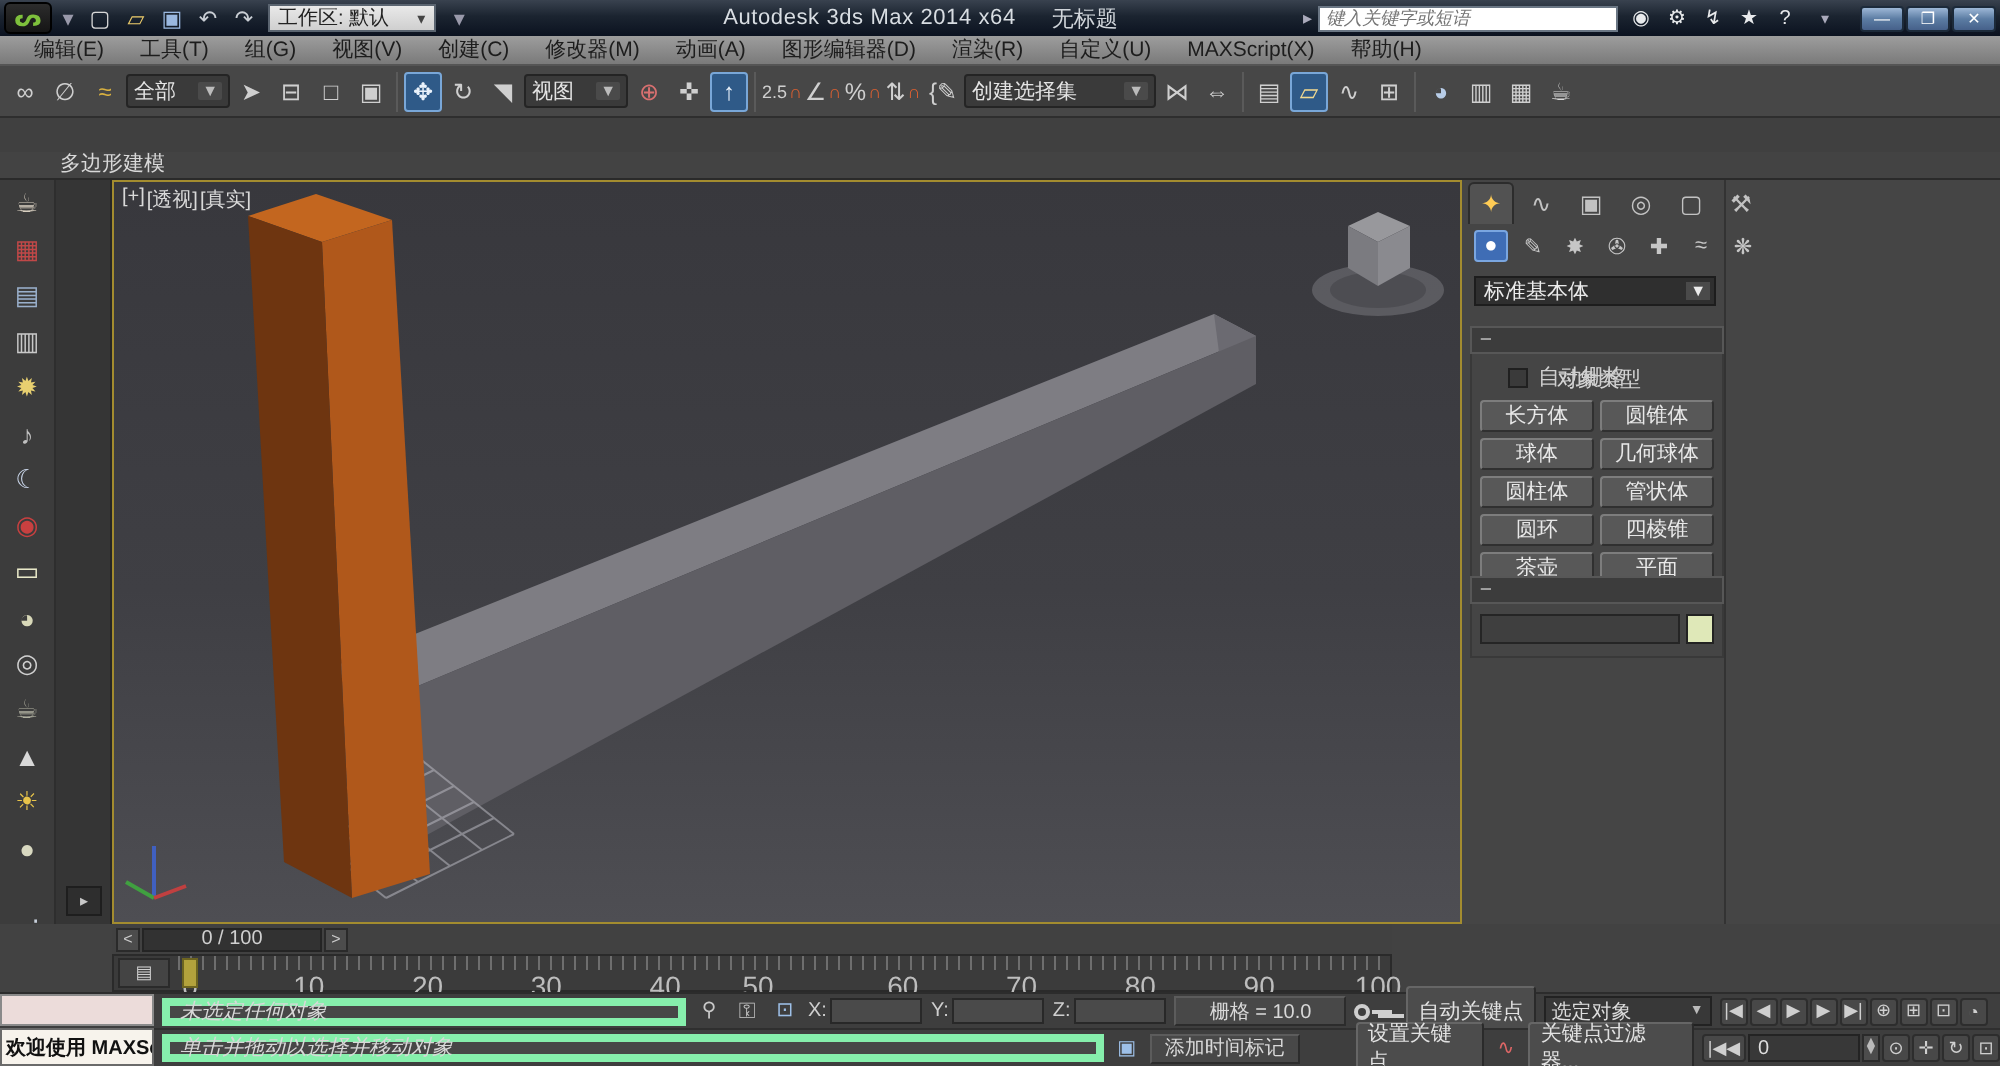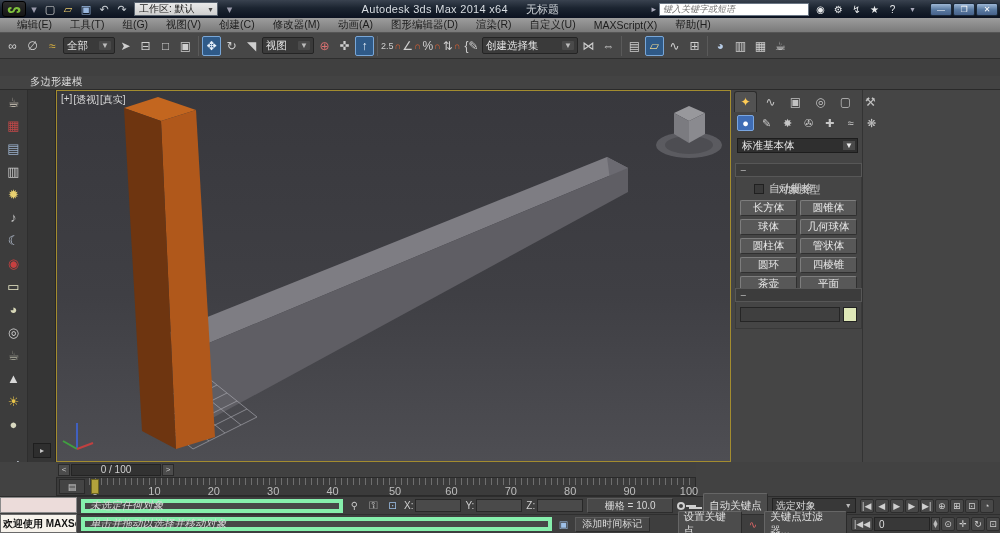--- a/index.html
+++ b/index.html
@@ -124,21 +124,21 @@
     font-size:8px; display:flex; align-items:center; justify-content:center; }
   #framedisp { width:90px; height:12px; background:#323232; border:1px solid #242424;
     color:#d0d0d0; font-size:10px; display:flex; align-items:center; justify-content:center; }
   #rulerrow { left:56px; top:477px; width:640px; height:19px; background:#3b3b3b;
     border:1px solid #2a2a2a; }
   #mcebtn { position:absolute; left:2px; top:1px; width:26px; height:15px; background:#444;
     border:1px solid #2a2a2a; color:#cfcfcf; font-size:9px; display:flex; align-items:center; justify-content:center; }
   #ticks { position:absolute; left:32px; top:0; width:604px; height:19px;
     background:repeating-linear-gradient(90deg,#6e6e6e 0 1px,transparent 1px 6px);
     background-size:6px 7px; background-repeat:repeat-x; }
-  .ticklabel { position:absolute; top:7px; transform:translateX(-50%); font-size:11px; color:#bdbdbd; }
+  .ticklabel { position:absolute; top:7px; transform:translateX(-50%); font-size:14px; color:#bdbdbd; }
   #timehandle { position:absolute; top:1px; width:8px; height:15px; border:1px solid #6d6420; }
 
   
   #statusrow1 { left:0; top:496px; width:1000px; height:18px; background:#3e3e3e;
     border-top:1px solid #2c2c2c; display:flex; align-items:center; gap:4px; }
   #statusrow2 { left:0; top:514px; width:1000px; height:19px; background:#3e3e3e;
     border-top:1px solid #2f2f2f; display:flex; align-items:center; gap:4px; }
   .listener { position:absolute; left:0; width:77px; }
   #listener1 { top:497px; height:16px; background:#ecdcda; border:1px solid #8a8a8a; }
   #listener2 { top:514px; height:19px; background:#f7f3ec; border:1px solid #6a6a6a;
@@ -414,21 +414,21 @@
     <div class="tsbtn">&gt;</div>
   </div>
   <div id="rulerrow" class="abs">
     <div id="mcebtn">▤</div>
     <div id="ticks">
         <span class="ticklabel" style="left: 6px;">0</span>
         <span class="ticklabel" style="left: 65.4px;">10</span>
         <span class="ticklabel" style="left: 124.8px;">20</span>
         <span class="ticklabel" style="left: 184.2px;">30</span>
         <span class="ticklabel" style="left: 243.6px;">40</span>
-        <span class="ticklabel" style="left: 306px;">50</span>
+        <span class="ticklabel" style="left: 290px;">50</span>
         <span class="ticklabel" style="left: 362.4px;">60</span>
         <span class="ticklabel" style="left: 421.8px;">70</span>
         <span class="ticklabel" style="left: 481.2px;">80</span>
         <span class="ticklabel" style="left: 540.6px;">90</span>
         <span class="ticklabel" style="left: 600px;">100</span>
       </div>
     <div id="timehandle" style="left: 34px; background: rgb(179, 162, 60);"></div>
   </div>
 
   <div id="statusrow1" class="abs">

